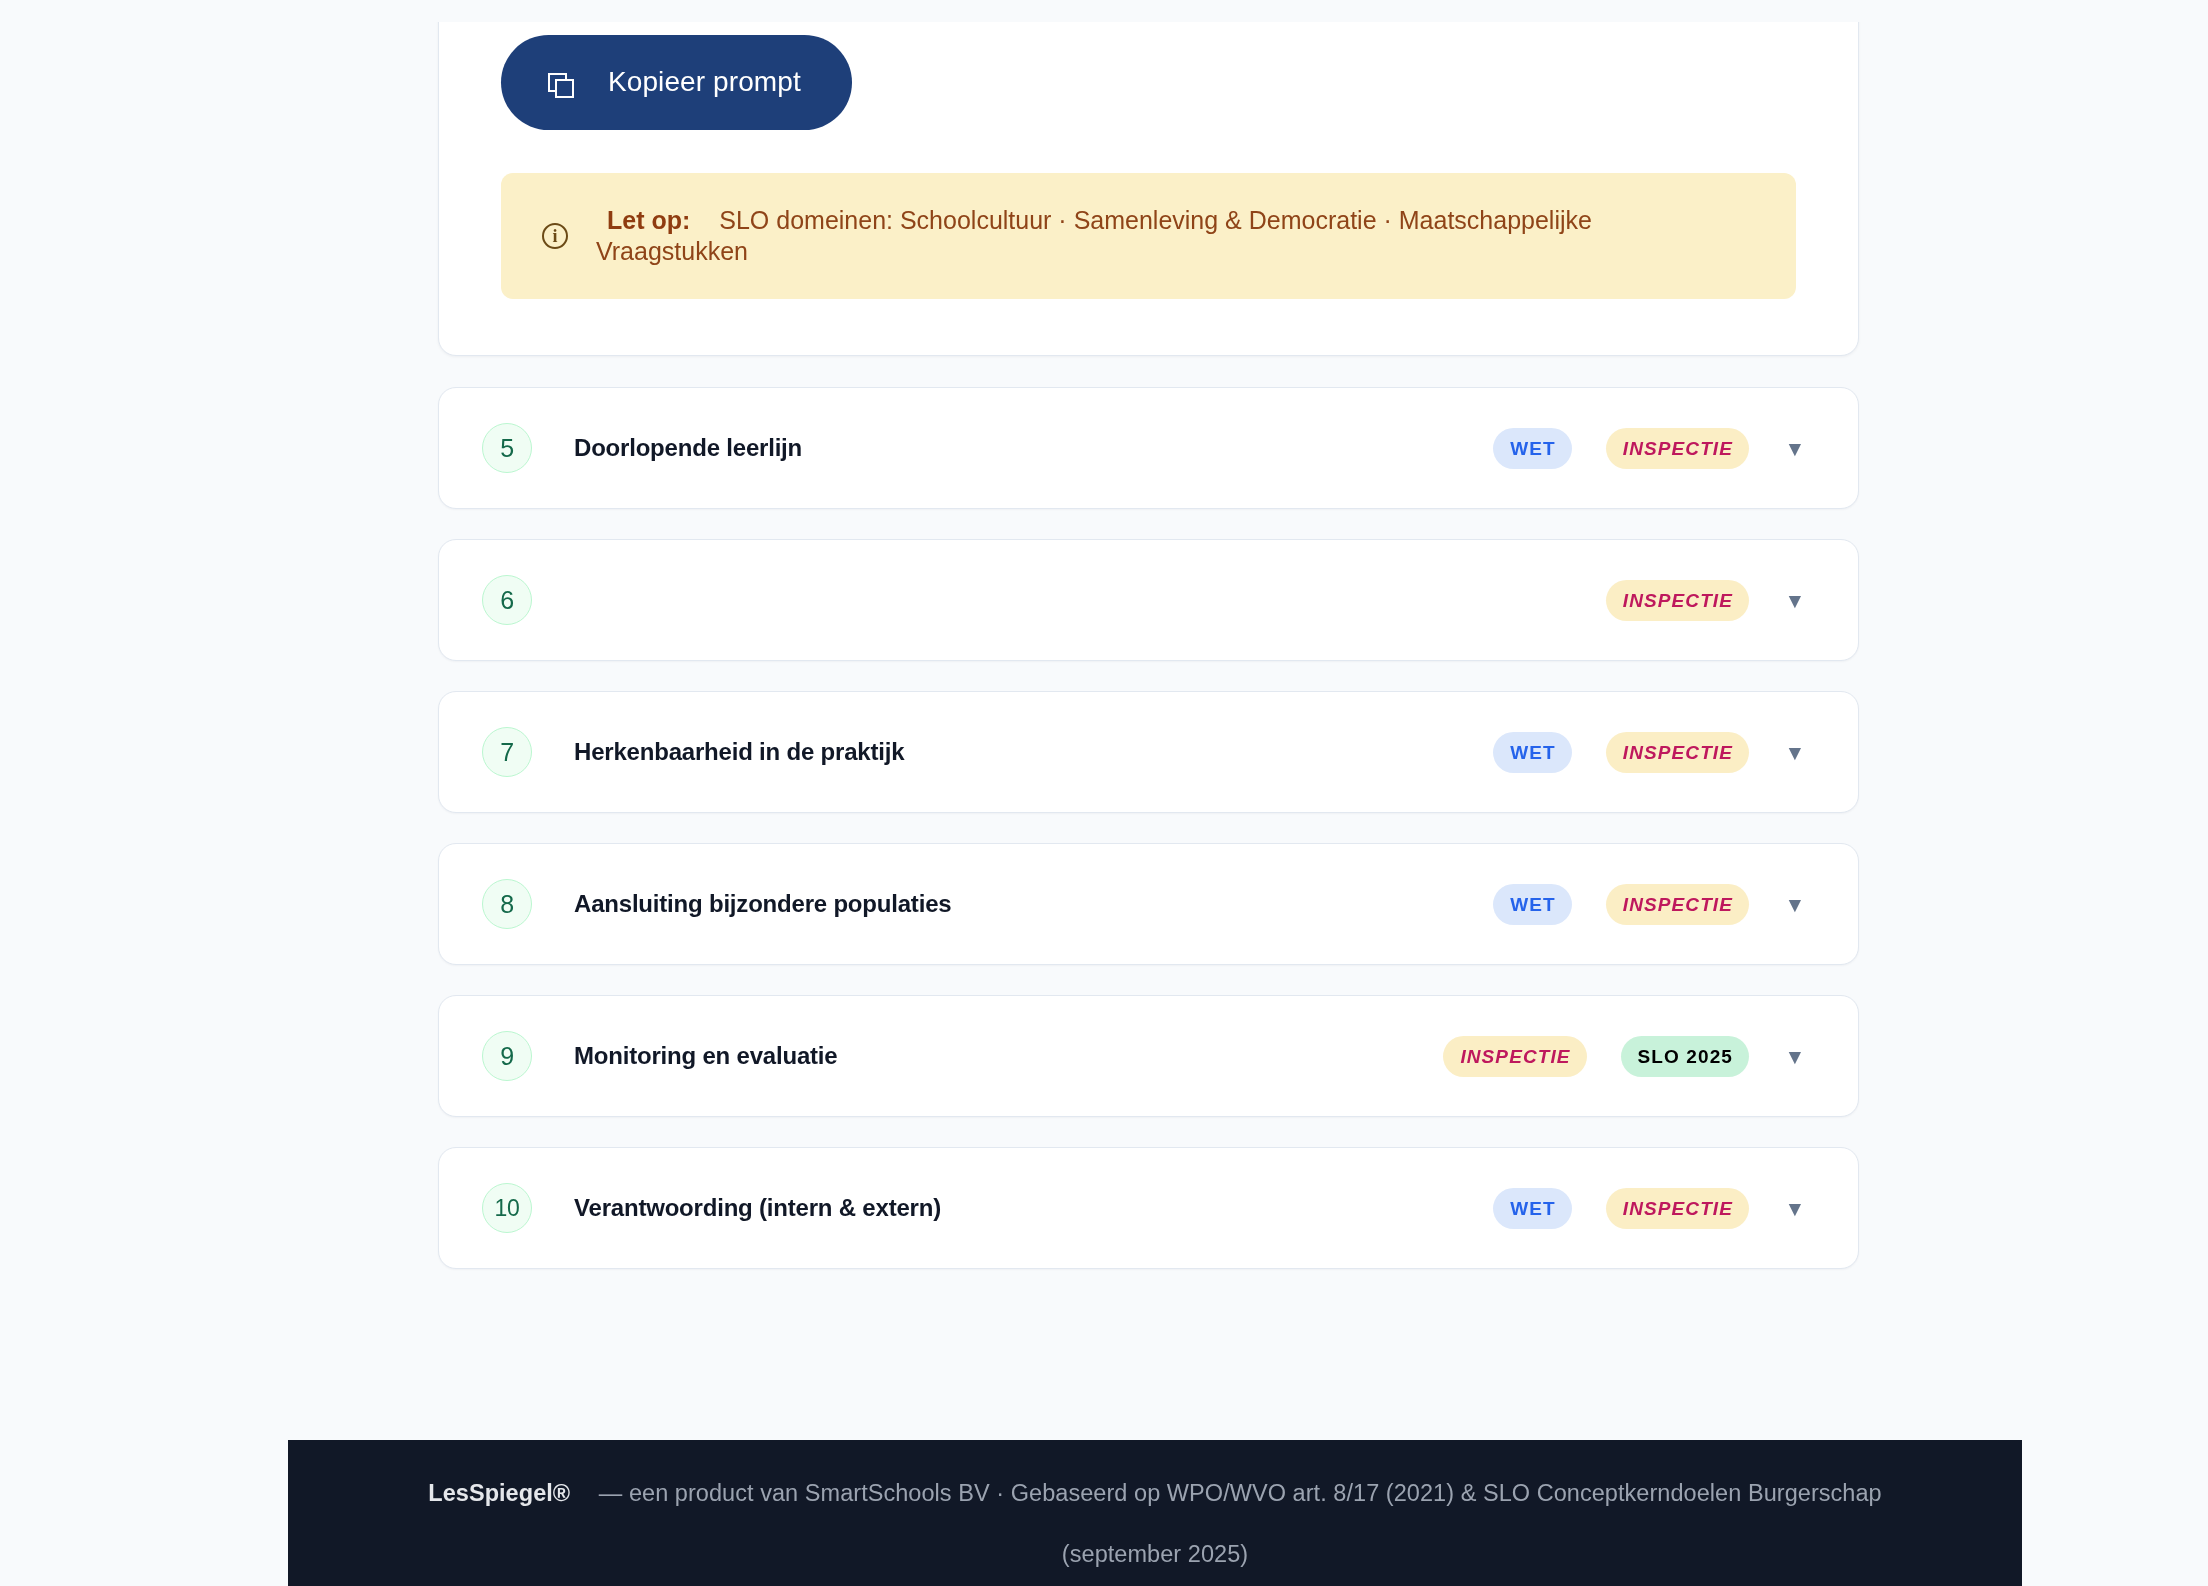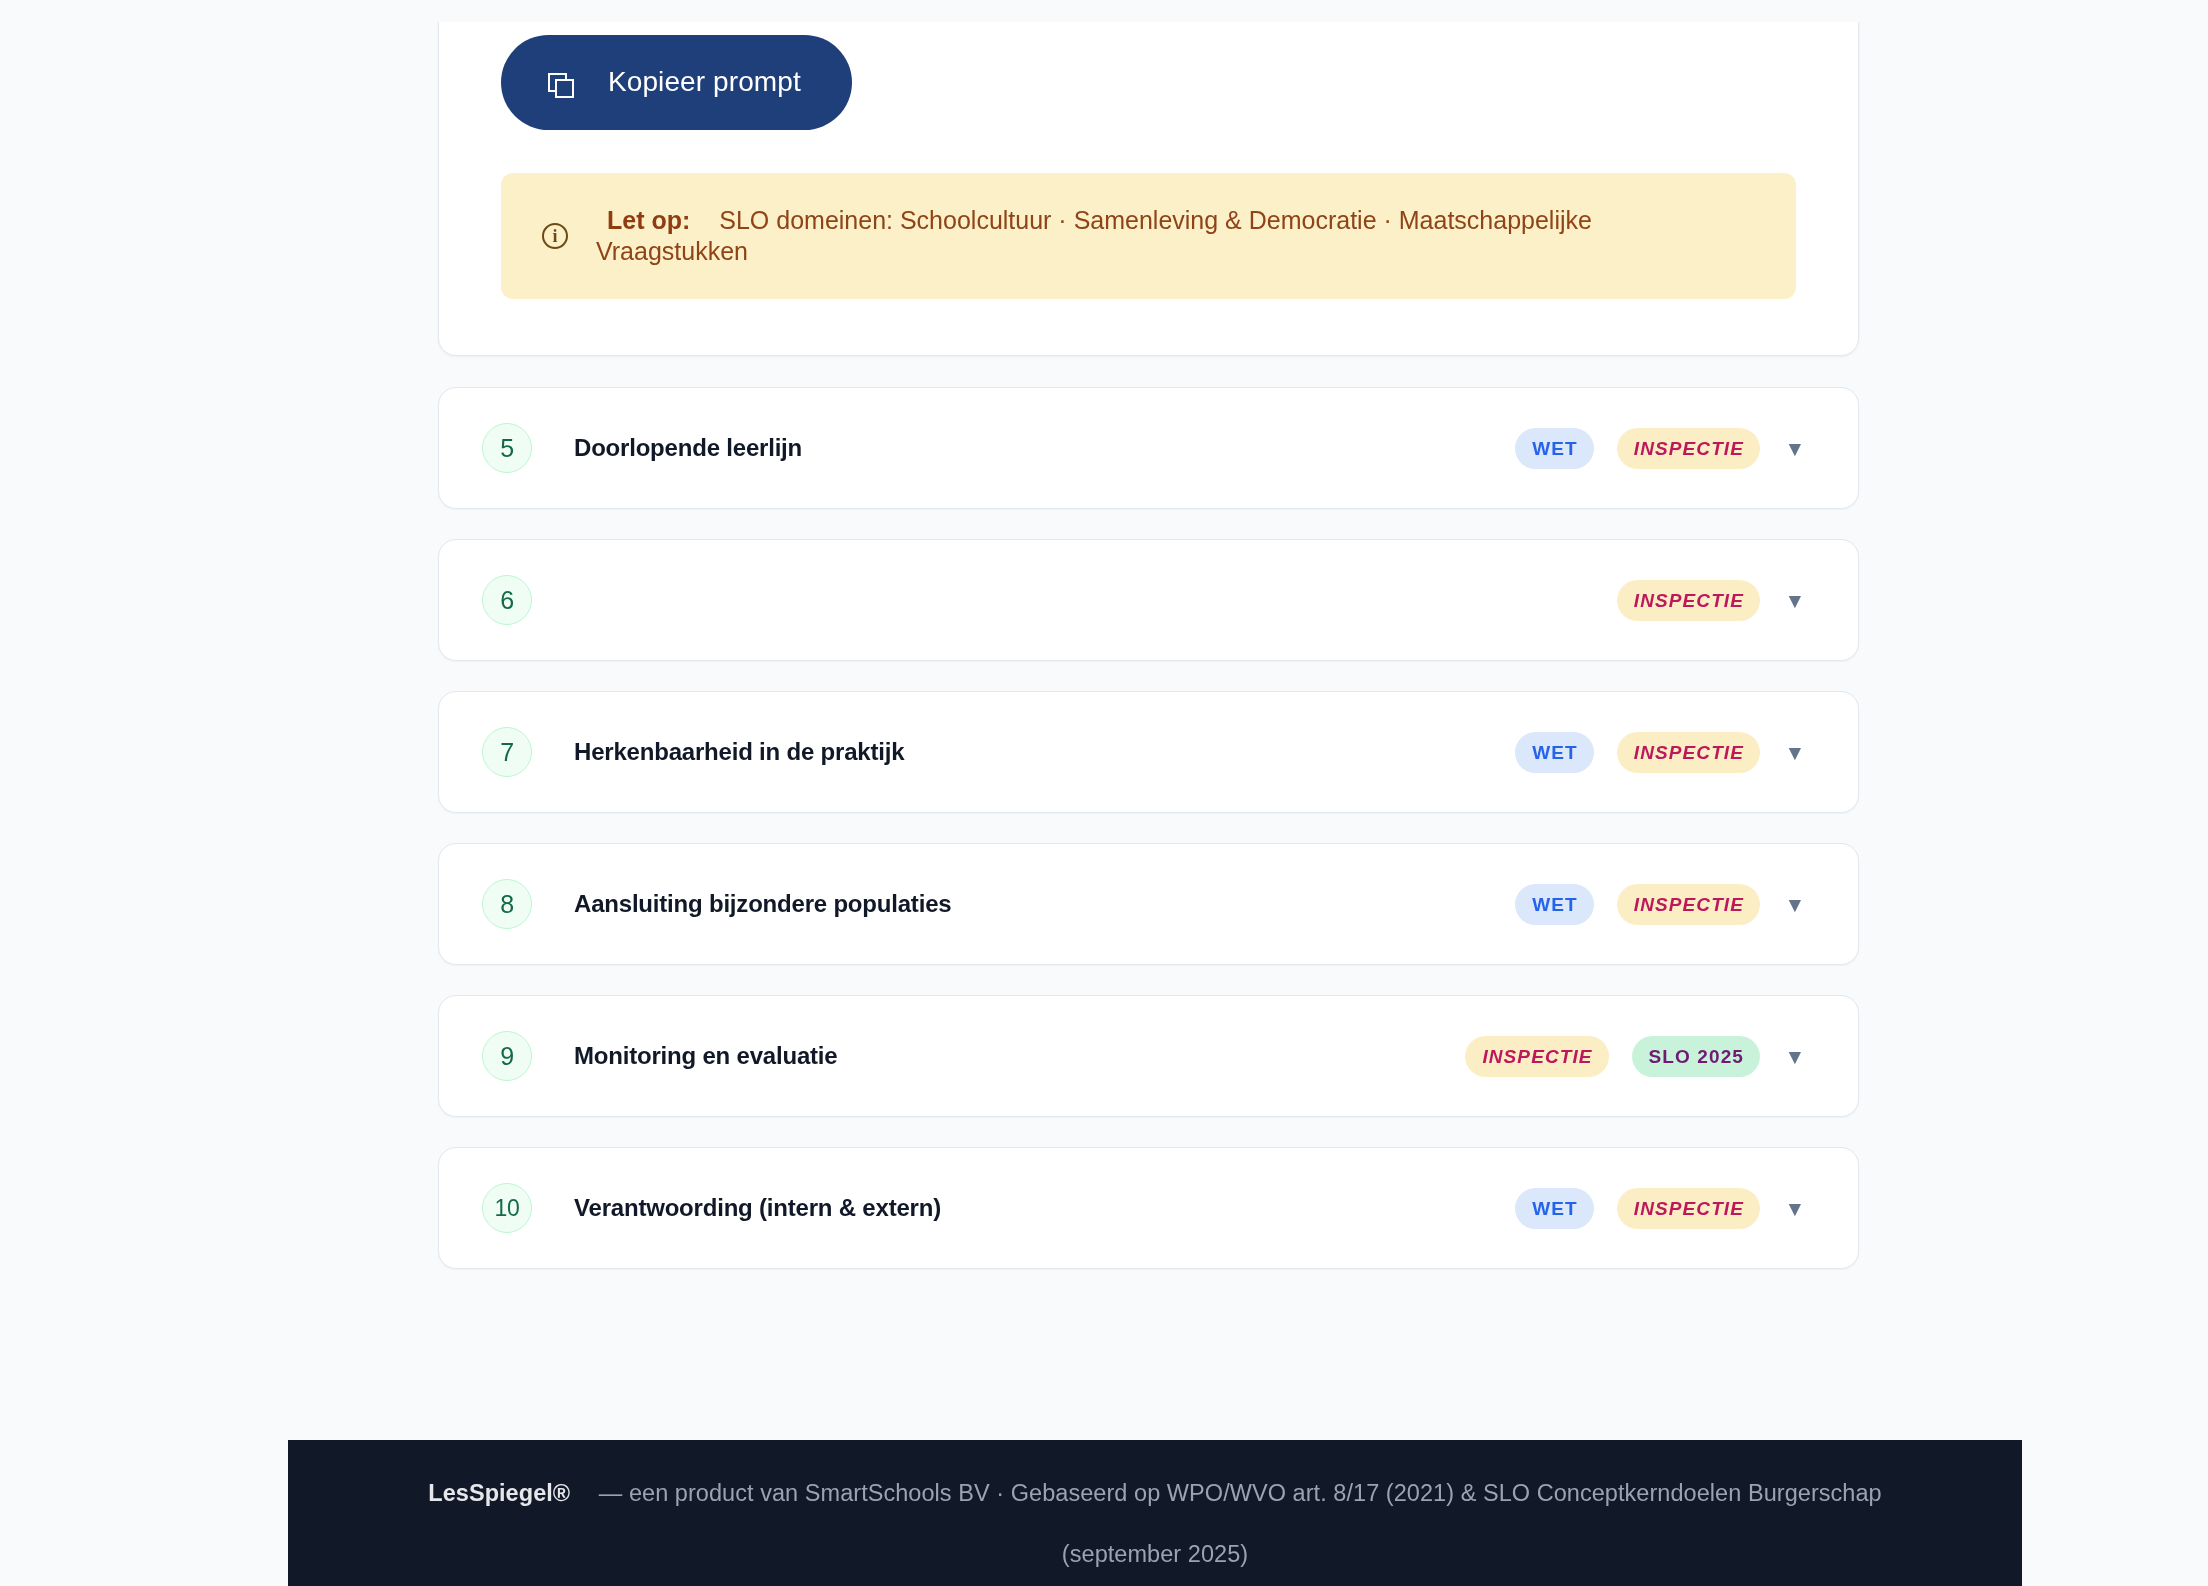--- a/index.html
+++ b/index.html
@@ -157,35 +157,35 @@
     font-weight: bold;
     color: #111827;
     letter-spacing: -0.2px;
     white-space: nowrap;
   }
 
   .row-right {
     margin-left: auto;
     display: flex;
     align-items: center;
-    gap: 1px;
+    gap: 12px;
   }
 
   .tag {
     font-size: 19px;
     font-weight: bold;
     letter-spacing: 1.1px;
     padding: 11px 16px 11px 17px;
     border-radius: 999px;
     line-height: 1;
     white-space: nowrap;
   }
   .tag-wet       { background: #dbe7fb; color: #2563eb; }
   .tag-inspectie { background: #fbeec5; color: #be185d; font-style: italic; }
-  .tag-slo       { background: #c8f2da; color: #701a75; }
+  .tag-slo       { background: #c8f2da; color: #000000; }
 
   .chevron {
     margin-left: 12px;
     width: 22px; height: 22px;
     display: flex; align-items: center; justify-content: center;
     color: #64748b;
     font-size: 21px;
     line-height: 1;
   }
 

